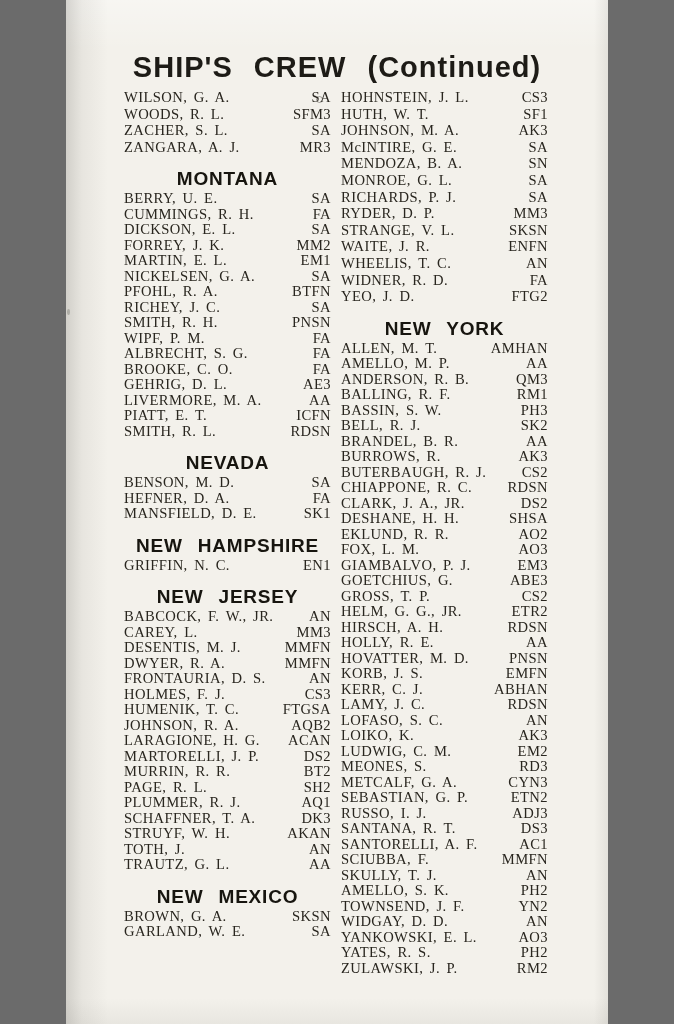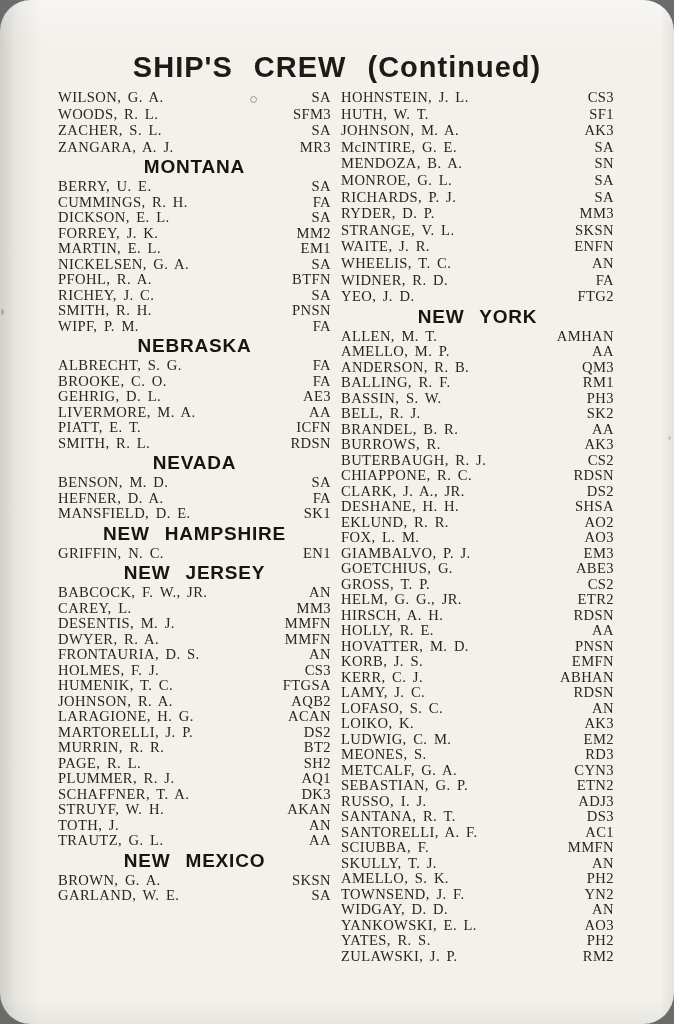--- a/index.html
+++ b/index.html
@@ -2,33 +2,32 @@
 <html><head>
 <meta charset="utf-8">
 <style>
   html, body {
     margin: 0;
     padding: 0;
     background: #6b6b6b;
   }
   .page {
     position: relative;
-    width: 674px;
+    width: 542px;
     height: 1024px;
     margin: 0 auto;
     overflow: hidden;
     background:
       linear-gradient(90deg, rgba(90,88,82,0.22) 0px, rgba(90,88,82,0.08) 16px, rgba(90,88,82,0.0) 42px),
       linear-gradient(270deg, rgba(90,88,82,0.10) 0px, rgba(90,88,82,0.0) 14px),
       linear-gradient(180deg, rgba(255,255,255,0.35) 0px, rgba(255,255,255,0) 50px),
       linear-gradient(0deg, rgba(90,88,82,0.07) 0px, rgba(90,88,82,0) 26px),
       #f3f1eb;
     font-family: "Liberation Serif", "DejaVu Serif", serif;
     color: #29261f;
-    border-radius: 31px;
   }
   .title {
     padding-top: 51px;
     text-align: center;
     font-family: "Liberation Sans", "DejaVu Sans", sans-serif;
     font-weight: bold;
     font-size: 29px;
     line-height: 32px;
     letter-spacing: 1px;
     word-spacing: 12px;
@@ -41,21 +40,21 @@
   }
   .col { flex: 1 1 0; min-width: 0; }
   .sec-head {
     font-family: "Liberation Sans", "DejaVu Sans", sans-serif;
     font-weight: bold;
     font-size: 19px;
     line-height: 19px;
     text-align: center;
     letter-spacing: 0.8px;
     word-spacing: 9px;
-    margin: 2px 0 3px 0;
+    margin: 14px 0 3px 0;
     color: #17150f;
   }
   .row {
     display: flex;
     justify-content: space-between;
     align-items: baseline;
     line-height: 15.5px;
     font-size: 14.6px;
     white-space: nowrap;
   }
@@ -146,21 +145,20 @@
           <div class="row">
             <span class="name">SMITH, R. H.</span>
             <span class="rate">PNSN</span>
           </div>
           <div class="row">
             <span class="name">WIPF, P. M.</span>
             <span class="rate">FA</span>
           </div>
         </div>
         <div class="section">
-          <div class="sec-head">NEBRASKA</div>
           <div class="row">
             <span class="name">ALBRECHT, S. G.</span>
             <span class="rate">FA</span>
           </div>
           <div class="row">
             <span class="name">BROOKE, C. O.</span>
             <span class="rate">FA</span>
           </div>
           <div class="row">
             <span class="name">GEHRIG, D. L.</span>

